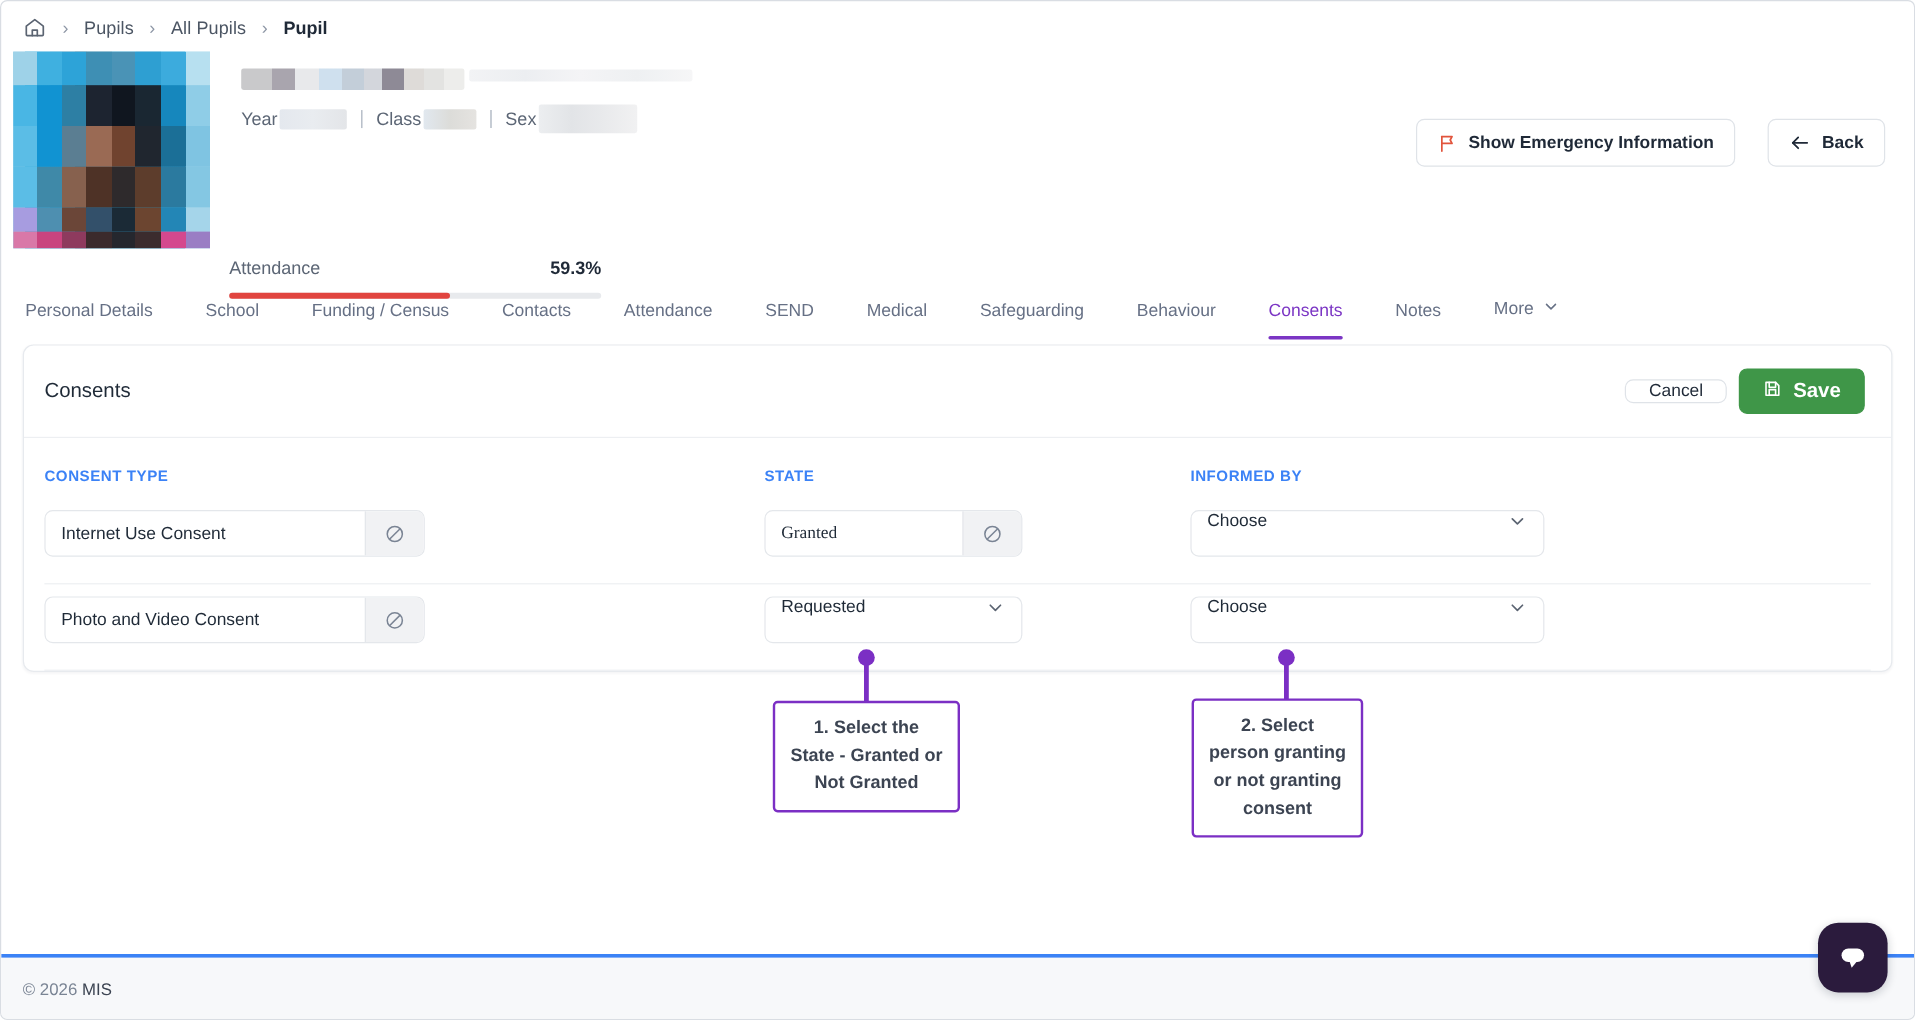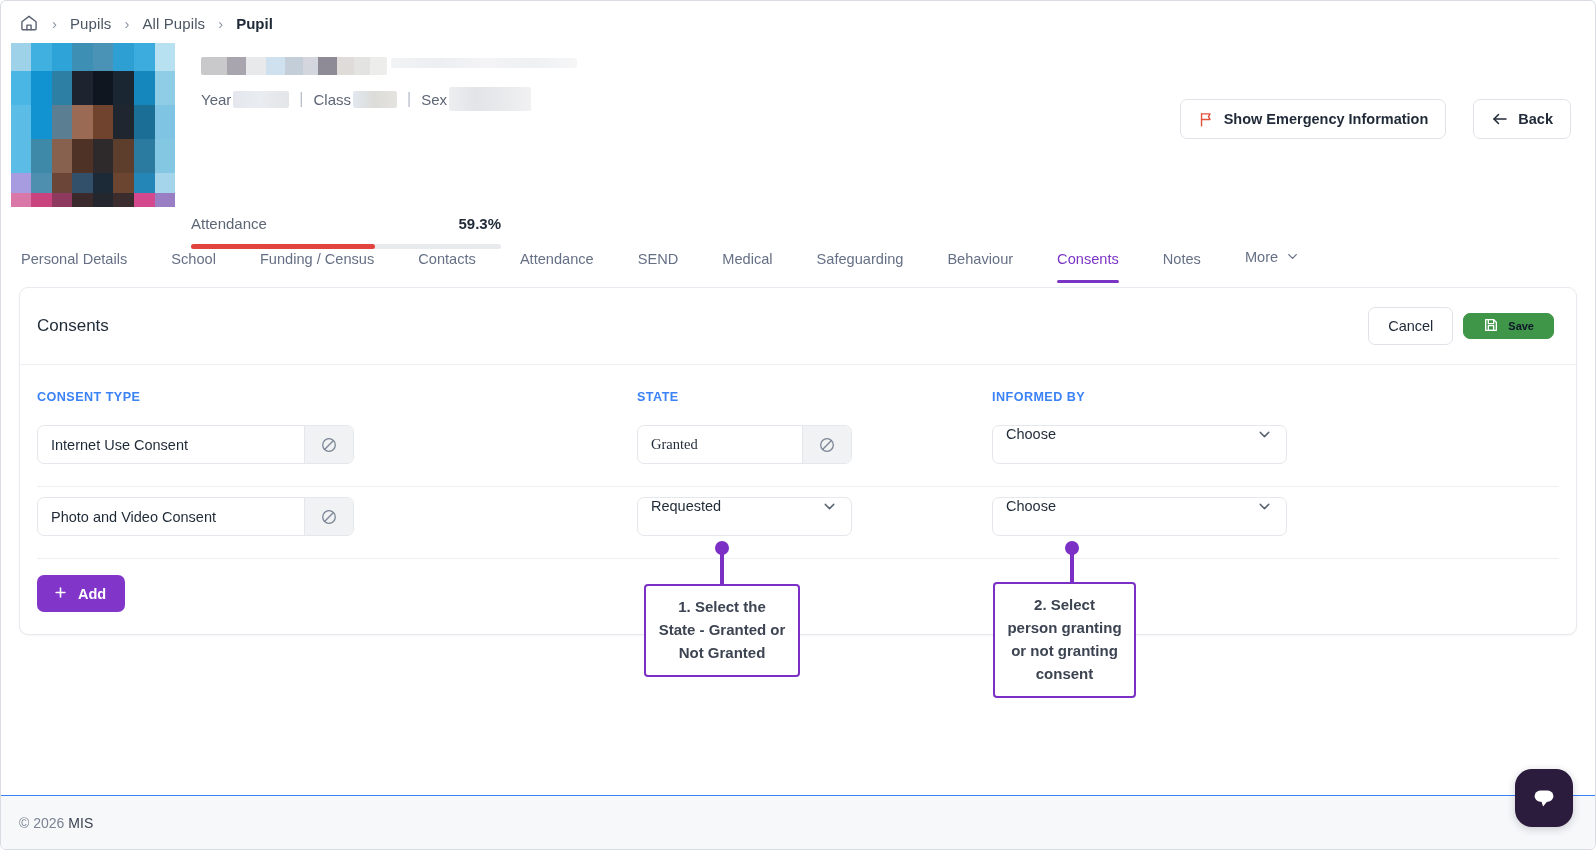--- a/index.html
+++ b/index.html
@@ -115,29 +115,29 @@
     box-shadow: 0 1px 2px rgba(16,24,40,.04);
   }
   .card-head {
     display: flex; align-items: center; justify-content: space-between;
     padding: 19px 22px 19px 17px;
     border-bottom: 1px solid #edeff2;
   }
   .card-title { font-size: 17px; color: #1f2a37; }
   .card-actions { display: flex; gap: 10px; align-items: center; }
   .btn-cancel {
-    height: 38px; padding: 0 19px; background: #fff;
+    height: 20px; padding: 0 19px; background: #fff;
     border: 1px solid #dfe3e8; border-radius: 7px;
     font-size: 14.5px; color: #1f2937; cursor: pointer;
   }
   .btn-save {
     display: inline-flex; align-items: center; gap: 9px;
-    height: 26px; padding: 0 19px; background: #3f9648;
+    height: 38px; padding: 0 19px; background: #3f9648;
     border: 1px solid #3f9648; border-radius: 7px;
-    font-size: 11px; font-weight: 700; color: #0f172a; cursor: pointer;
+    font-size: 17px; font-weight: 700; color: #ffffff; cursor: pointer;
   }
 
   .grid {
     display: grid;
     grid-template-columns: 600px 355px 1fr;
     padding: 0 17px;
   }
   .col-head {
     font-size: 12.6px; font-weight: 700; letter-spacing: .45px;
     color: #3b82f6; padding: 25px 0 11px 0;
@@ -194,21 +194,21 @@
   .pin .stem { position: absolute; left: 5px; top: 10px; width: 4px; background: #7b2fc4; }
   .pin .dot {
     position: absolute; left: 0; top: 0; width: 14px; height: 14px;
     border-radius: 50%; background: #7b2fc4;
   }
 
   
   .footer {
     position: absolute; left: 0; right: 0; bottom: 0;
     height: 54px; background: #f7f8fa;
-    border-top: 1px solid #3b82f6;
+    border-top: 3px solid #3b82f6;
     display: flex; align-items: center; padding-left: 18px;
     font-size: 14px; color: #7a8494;
   }
   .footer .brand { color: #3c4452; margin-left: 4px; }
 
   .chat-btn {
     position: absolute; right: 22px; bottom: 22px;
     width: 58px; height: 58px; border-radius: 17px;
     background: #2b1b3d; cursor: pointer;
     display: flex; align-items: center; justify-content: center;
@@ -396,30 +396,20 @@
             <svg width="17" height="17" viewBox="0 0 24 24" fill="none" stroke="#5b6472" stroke-width="2" stroke-linecap="round" stroke-linejoin="round">
                 <path d="m6 9 6 6 6-6"></path>
               </svg>
           </span>
         </div>
       </div>
 
       <div class="row-sep"></div>
     </div>
 
-    <div class="add-wrap">
-      <button class="btn-add">
-        <span>
-          <svg width="15" height="15" viewBox="0 0 24 24" fill="none" stroke="#ffffff" stroke-width="2.6" stroke-linecap="round">
-              <path d="M12 5v14M5 12h14"></path>
-            </svg>
-        </span>
-        <span>Add</span>
-      </button>
-    </div>
   </div>
 
   <div class="pin" style="left:714px;top:540px;height:45px;">
     <div class="stem" style="height:40px;"></div>
       <div class="dot"></div>
   </div>
   <div class="callout" style="left:643px;top:583px;width:156px;">1. Select the State - Granted or Not Granted</div>
 
   <div class="pin" style="left:1064px;top:540px;height:45px;">
     <div class="stem" style="height:40px;"></div>

